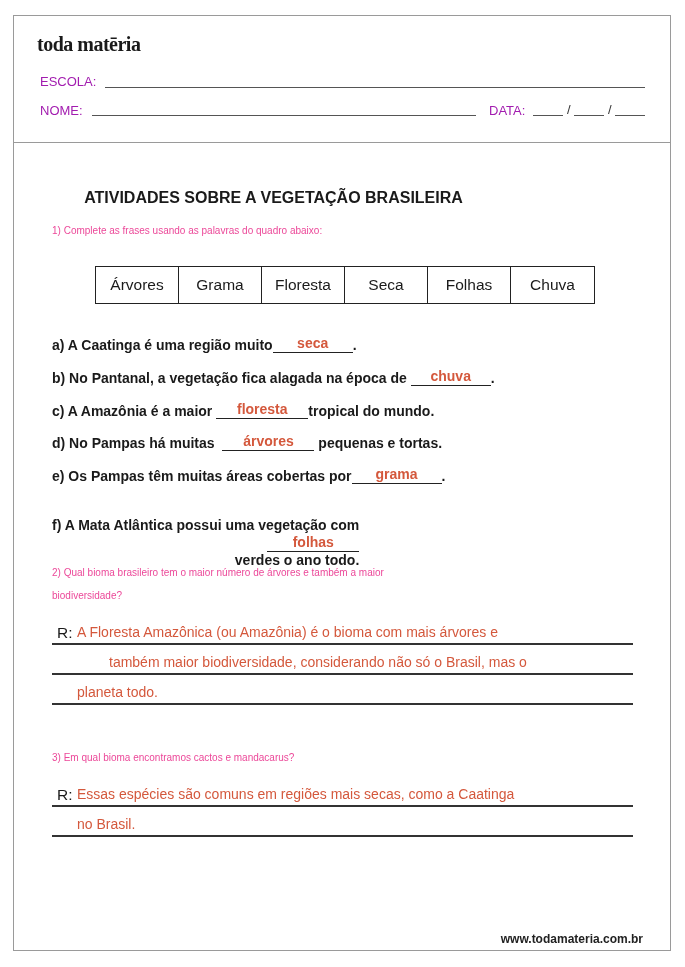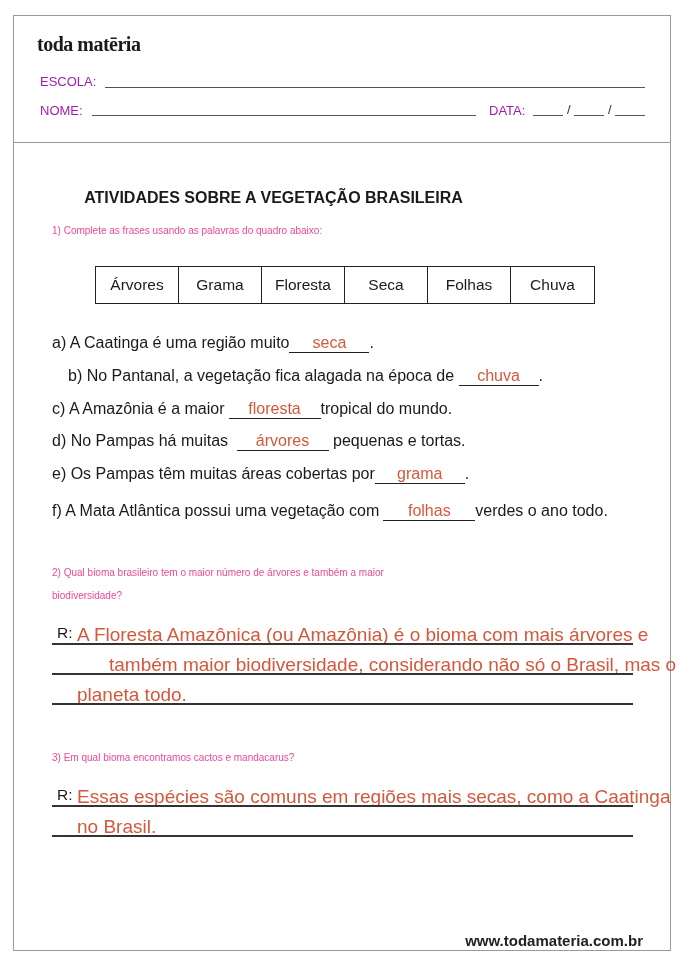--- a/index.html
+++ b/index.html
@@ -8,26 +8,26 @@
   .header-divider { position: absolute; left: 13px; top: 142px; width: 658px; height: 1px; background: #9a9a9a; }
   .logo { position: absolute; left: 37px; top: 33px; font-size: 20px; font-weight: bold; letter-spacing: -0.5px; color: #1a1a1a; font-family: Liberation Serif, serif; }
   .field-label { position: absolute; font-size: 13px; color: #a21caf; }
   .line { position: absolute; height: 1px; background: #555; }
   .slash { position: absolute; font-size: 13px; color: #333; }
   .title { position: absolute; left: 0; width: 547px; top: 189px; text-align: center; font-size: 16px; font-weight: bold; color: #1a1a1a; }
   .q { position: absolute; left: 52px; font-size: 10px; color: #ec4899; white-space: nowrap; }
   .wordbox { position: absolute; left: 95px; top: 266px; height: 38px; display: flex; border: 1px solid #222; box-sizing: border-box; }
   .wordcell { width: 83px; border-right: 1px solid #222; display: flex; align-items: center; justify-content: center; font-size: 15.5px; box-sizing: border-box; }
   .wordcell:last-child { border-right: none; }
-  .sent { position: absolute; left: 52px; font-size: 16px; white-space: nowrap; display: flex; align-items: flex-start; }
+  .sent { position: absolute; left: 52px; font-size: 14px; white-space: nowrap; display: flex; align-items: flex-end; font-weight: bold; }
   .blank { display: inline-block; border-bottom: 1px solid #222; text-align: center; color: #d4583c; height: 18px; line-height: 18px; }
   .ans-line { position: absolute; left: 52px; width: 581px; height: 1.5px; background: #333; }
-  .ans-text { position: absolute; left: 77px; font-size: 19px; color: #d4583c; white-space: nowrap; }
+  .ans-text { position: absolute; left: 77px; font-size: 14px; color: #d4583c; white-space: nowrap; }
   .r-label { position: absolute; left: 57px; font-size: 15.5px; color: #1a1a1a; }
-  .footer { position: absolute; right: 42px; top: 932px; font-size: 15px; font-weight: bold; color: #222; }
+  .footer { position: absolute; right: 42px; top: 932px; font-size: 12px; font-weight: bold; color: #222; }
 </style>
 </head>
 <body>
 
 <div class="sheet"></div>
 <div class="header-divider"></div>
 
 <div class="logo">toda matēria</div>
 
 <span class="field-label" style="left:40px; top:74px;">ESCOLA:</span>
@@ -55,40 +55,40 @@
   <div class="wordcell">Folhas</div>
   <div class="wordcell">Chuva</div>
 </div>
 
 <div class="sent" style="top:334px;">
   <span>a) A Caatinga é uma região muito</span>
   <span class="blank" style="width:80px;">seca</span>
   <span>.</span>
 </div>
 <div class="sent" style="top:367px;">
-  <span style="white-space:pre;margin-left:16px;">b) No Pantanal, a vegetação fica alagada na época de </span>
+  <span style="white-space:pre;">b) No Pantanal, a vegetação fica alagada na época de </span>
   <span class="blank" style="width:80px;">chuva</span>
   <span>.</span>
 </div>
 <div class="sent" style="top:400px;">
   <span>c) A Amazônia é a maior</span>
   <span class="blank" style="width:92px; margin-left:4px;">floresta</span>
   <span>tropical do mundo.</span>
 </div>
 <div class="sent" style="top:432px;">
   <span style="white-space:pre;">d) No Pampas há muitas </span>
   <span class="blank" style="width:92px; margin-left:4px;">árvores</span>
   <span style="white-space:pre;"> pequenas e tortas.</span>
 </div>
 <div class="sent" style="top:465px;">
   <span>e) Os Pampas têm muitas áreas cobertas por</span>
   <span class="blank" style="width:90px;">grama</span>
   <span>.</span>
 </div>
-<div class="sent" style="top:502px;">
+<div class="sent" style="top:517px;flex-direction:column;">
   <span>f) A Mata Atlântica possui uma vegetação com</span>
   <span class="blank" style="width:92px; margin-left:4px;">folhas</span>
   <span>verdes o ano todo.</span>
 </div>
 
 <div class="q" style="top:567px;">2) Qual bioma brasileiro tem o maior número de árvores e também a maior</div>
 <div class="q" style="top:590px;">biodiversidade?</div>
 
 <span class="r-label" style="top:624px;">R:</span>
 <span class="ans-text" style="top:624px;">A Floresta Amazônica (ou Amazônia) é o bioma com mais árvores e</span>

